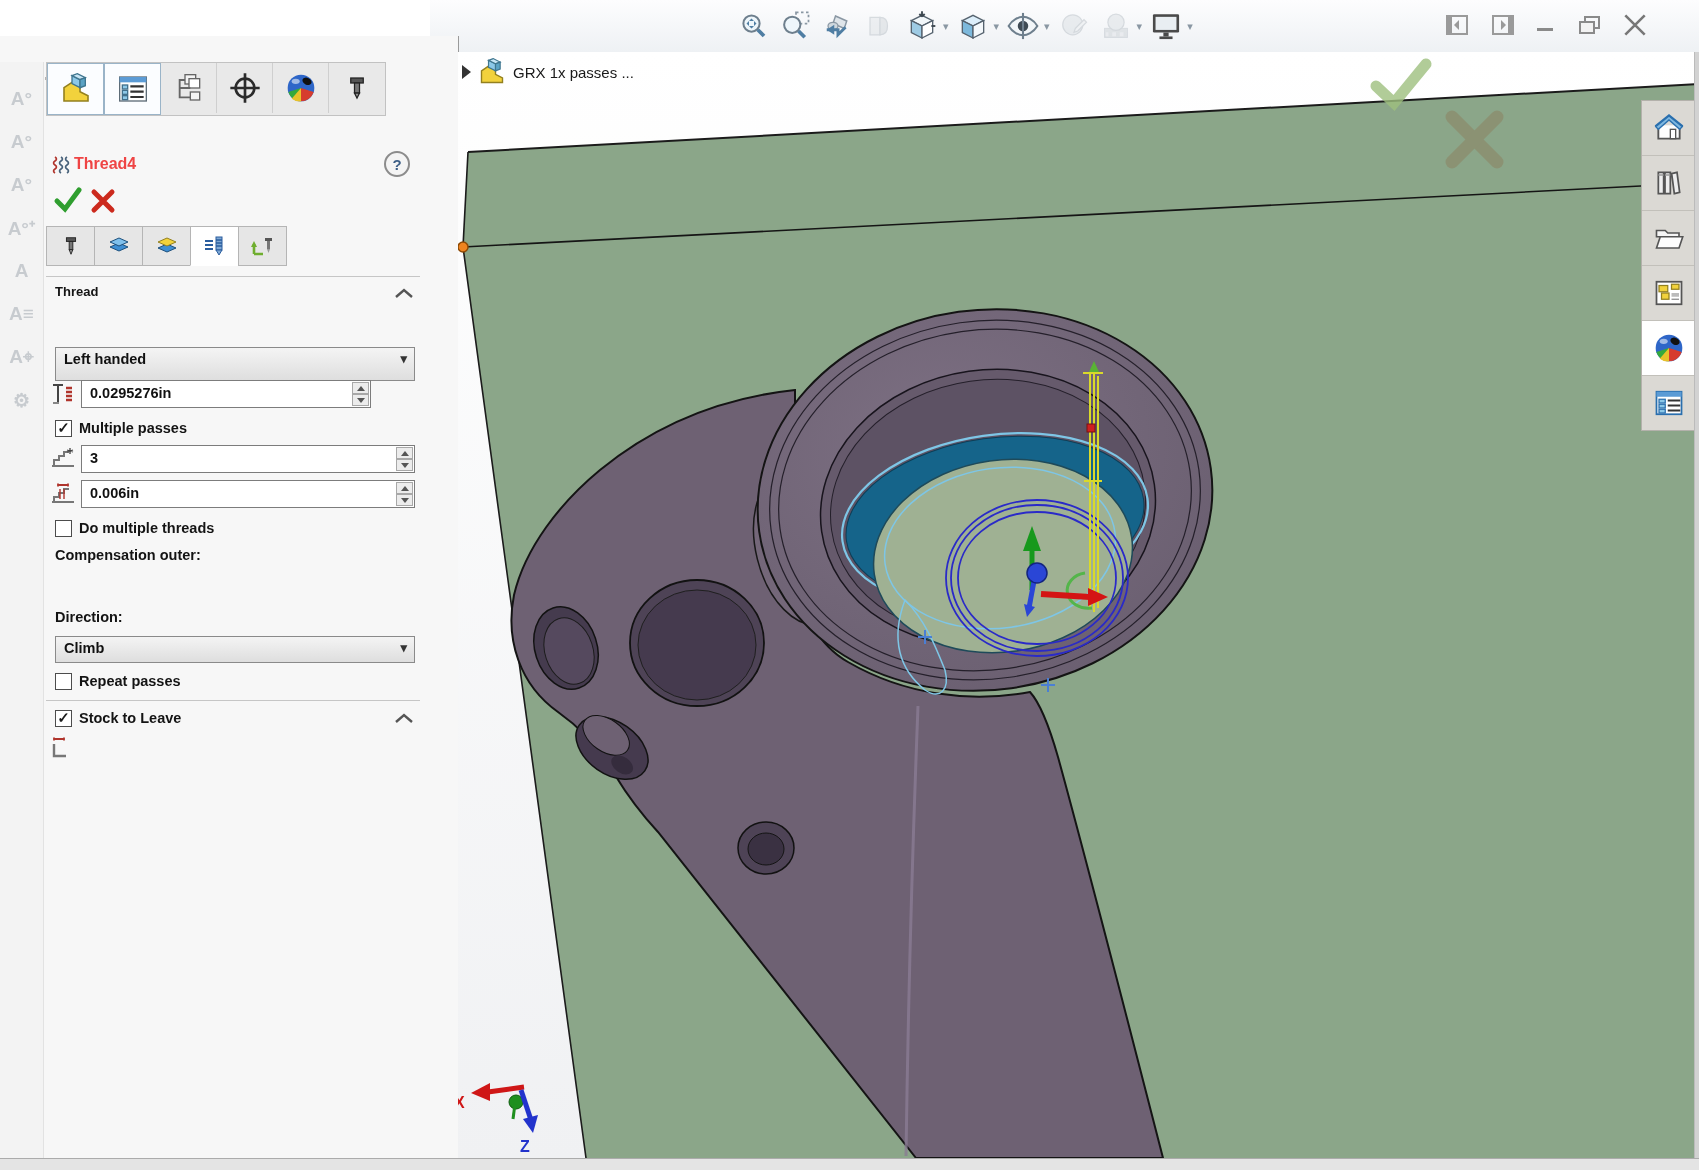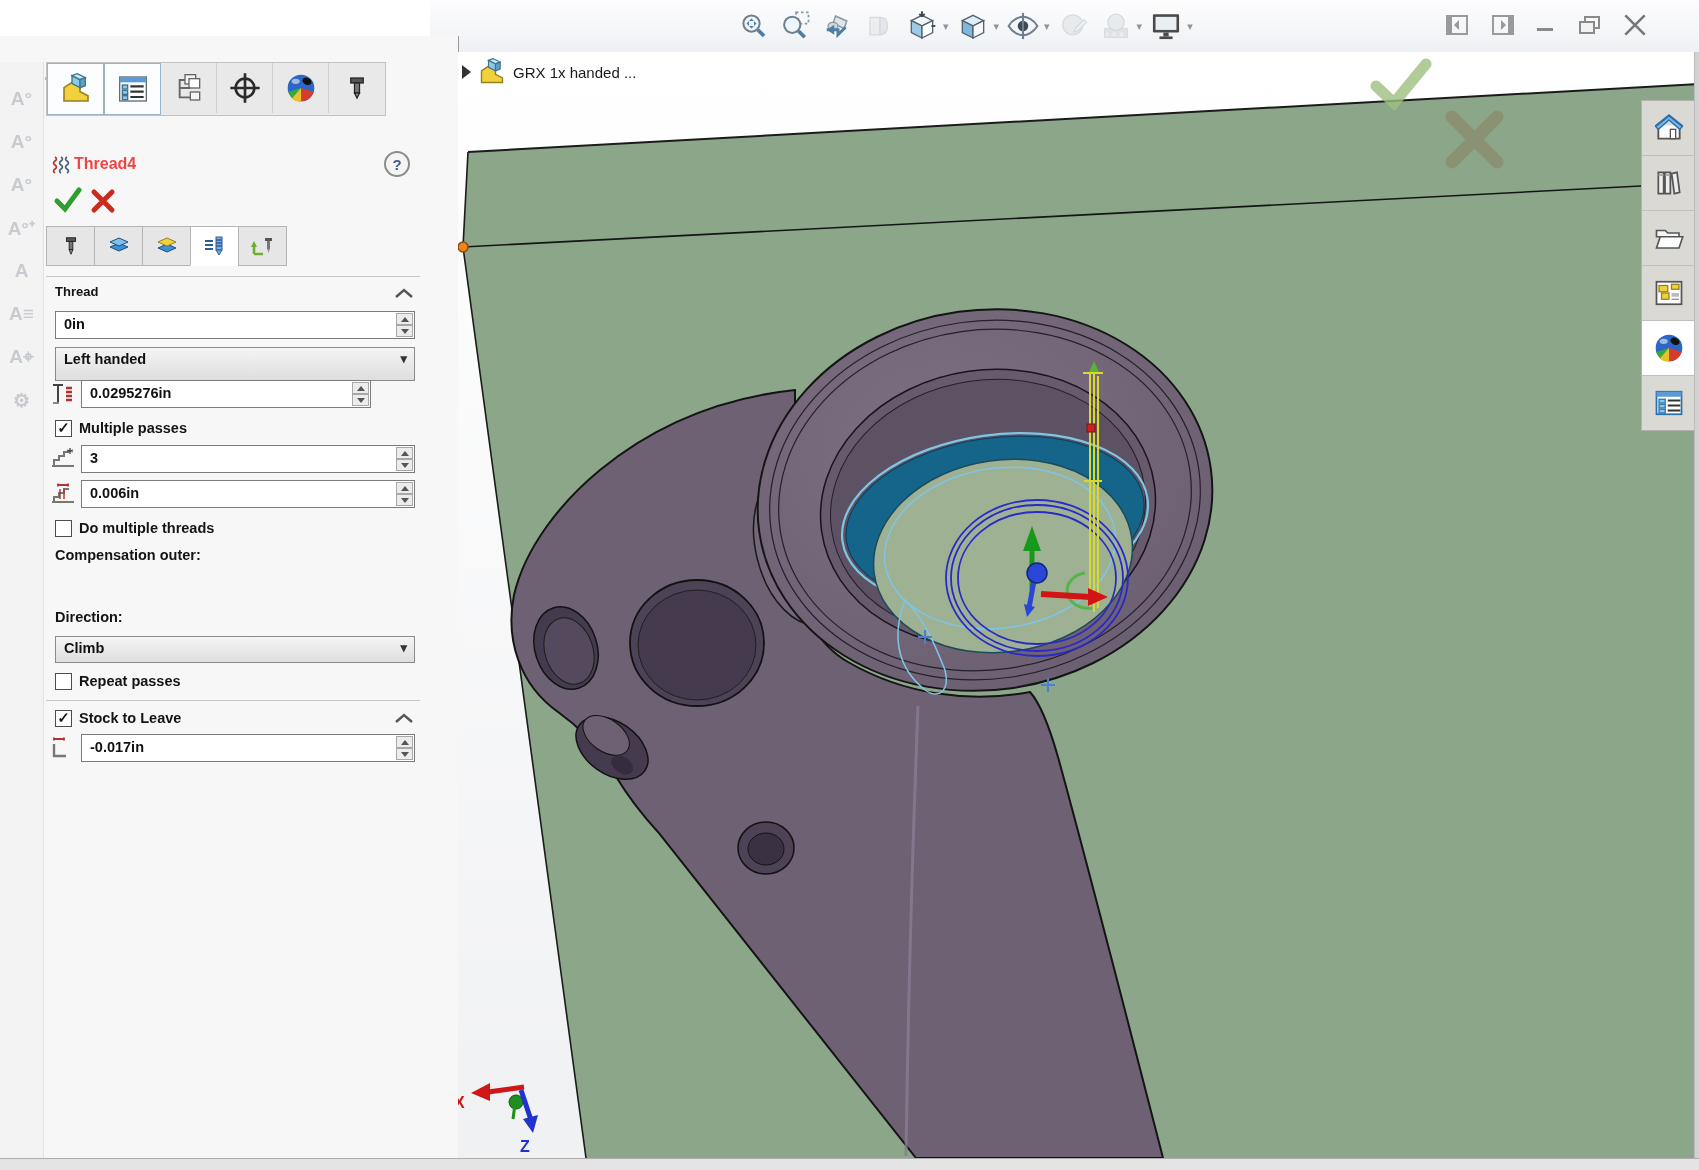--- a/index.html
+++ b/index.html
@@ -299,27 +299,20 @@
       </div>
     </div>
 
     <div class="hr abs" style="top:240px"></div>
 
     <div class="abs sec-label" style="left:55px;top:248px">Thread</div>
     <svg class="abs chev" style="left:394px;top:251px" viewBox="0 0 20 12">
         <path d="M2 10l8-7 8 7" fill="none" stroke="#555" stroke-width="2.4"></path>
       </svg>
 
-    <div class="abs pm-input" style="left:55px;top:275px;width:360px;height:28px">
-      <span>0in</span>
-      <span class="spin">
-          <span class="up"></span>
-          <span class="dn"></span>
-        </span>
-    </div>
 
     <div class="abs pm-select" style="left:55px;top:311px;width:360px;height:34px">
       <span>Left handed</span>
     </div>
 
     <svg class="abs fld-ic" style="left:50px;top:346px" viewBox="0 0 26 24">
       <path d="M3 3h10M8 3v18" stroke="#444" stroke-width="2"></path>
         <path d="M3 21h6" stroke="#888" stroke-width="2"></path>
       <path d="M16 6h6M16 10h6M16 14h6M16 18h6" stroke="#b0342c" stroke-width="2.4"></path>
     </svg>
@@ -377,27 +370,20 @@
     <div class="abs cb checked" style="left:55px;top:674px"></div>
     <div class="abs plain-label" style="left:79px;top:674px">Stock to Leave</div>
     <svg class="abs chev" style="left:394px;top:676px" viewBox="0 0 20 12">
         <path d="M2 10l8-7 8 7" fill="none" stroke="#555" stroke-width="2.4"></path>
       </svg>
 
     <svg class="abs fld-ic" style="left:50px;top:700px" viewBox="0 0 26 24">
       <path d="M4 8v12h12" fill="none" stroke="#777" stroke-width="2.4"></path>
       <path d="M4 3h10M4 1.5v3M14 1.5v3" stroke="#b0342c" stroke-width="1.8"></path>
     </svg>
-    <div class="abs pm-input" style="left:81px;top:698px;width:334px;height:28px">
-      <span>-0.017in</span>
-      <span class="spin">
-          <span class="up"></span>
-          <span class="dn"></span>
-        </span>
-    </div>
   </div>
 
   <svg id="scene" class="abs" width="1241" height="1106" viewBox="458 52 1699 1106" preserveAspectRatio="xMinYMin slice">
     <defs>
       <linearGradient id="vpbg" x1="0" y1="0" x2="0" y2="1">
         <stop offset="0" stop-color="#ffffff"></stop>
           <stop offset="1" stop-color="#f0f1f3"></stop>
       </linearGradient>
       <radialGradient id="bossShade" cx="0.42" cy="0.35" r="0.9">
         <stop offset="0" stop-color="#7d7083"></stop>
@@ -489,21 +475,21 @@
   </svg>
 
   <div id="crumb" class="abs">
     <span class="arrow"></span>
     <svg width="30" height="28" viewBox="0 0 24 24">
         <path d="M3 21V11l6-4 6 3v4l6 3v4z" fill="#f2d23c" stroke="#93801f" stroke-width="1.2"></path>
         <path d="M9 2l6 3v6l-6-3z" fill="#8cc8e8" stroke="#3f768f"></path>
         <path d="M9 2l4-1.5 6 3L15 5z" fill="#c8e6f5" stroke="#3f768f"></path>
         <path d="M15 5l4-1.5v6L15 11z" fill="#5ba3c4" stroke="#3f768f"></path>
       </svg>
-    <span class="txt">GRX 1x handed ...</span>
+    <span class="txt">GRX 1x passes ...</span>
   </div>
 
   <div id="taskpane" class="abs">
     <div class="tp-tab">
       <svg width="34" height="32" viewBox="0 0 24 24">
           <path d="M2 11L12 3l10 8" fill="none" stroke="#2a6fae" stroke-width="2.4"></path>
           <path d="M4 10v10h16V10" fill="#fdfdfd" stroke="#555" stroke-width="1.4"></path>
           <rect x="13" y="13" width="4" height="7" fill="#fff" stroke="#555"></rect>
           <path d="M2 11L12 3l10 8-2 2-8-7-8 7z" fill="#7fb8e0" stroke="#2a6fae"></path>
         </svg>

